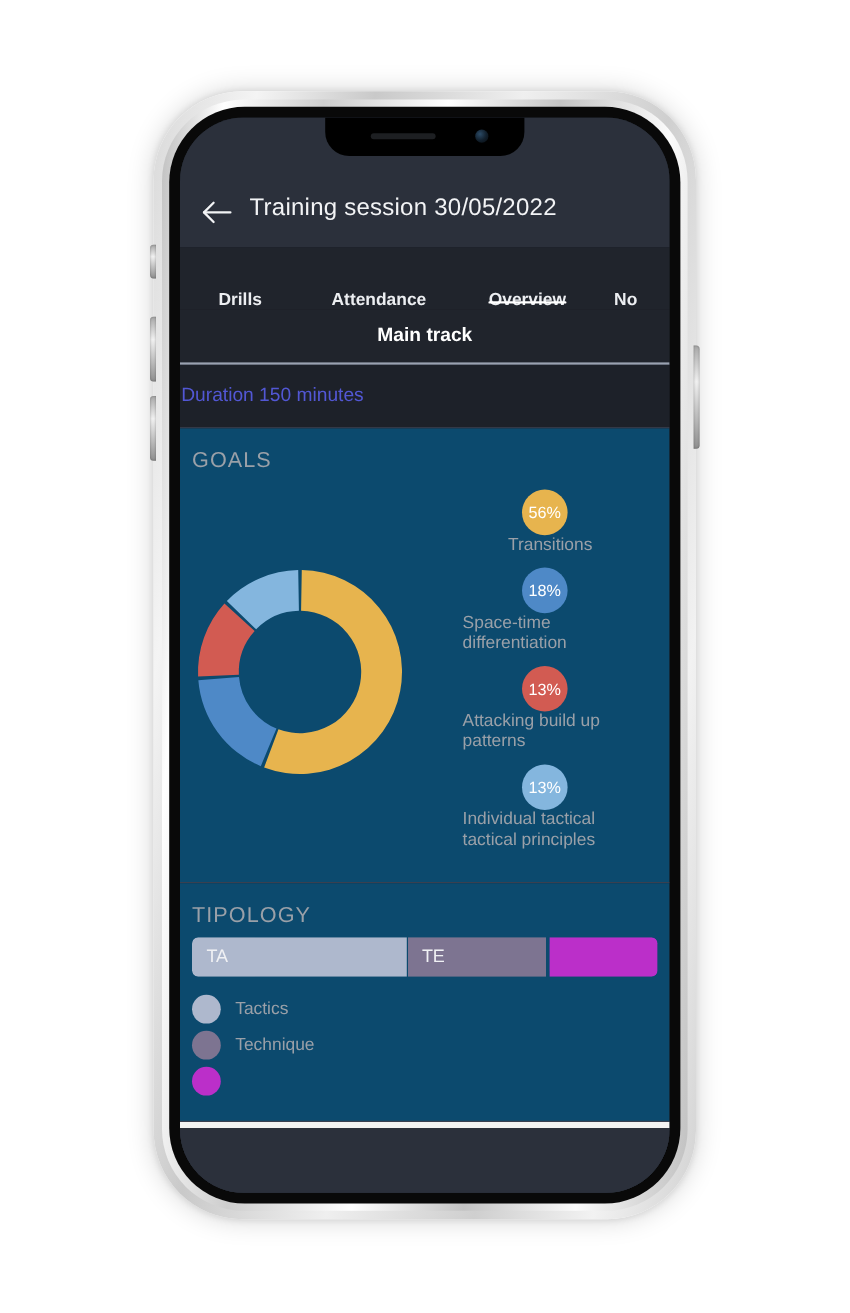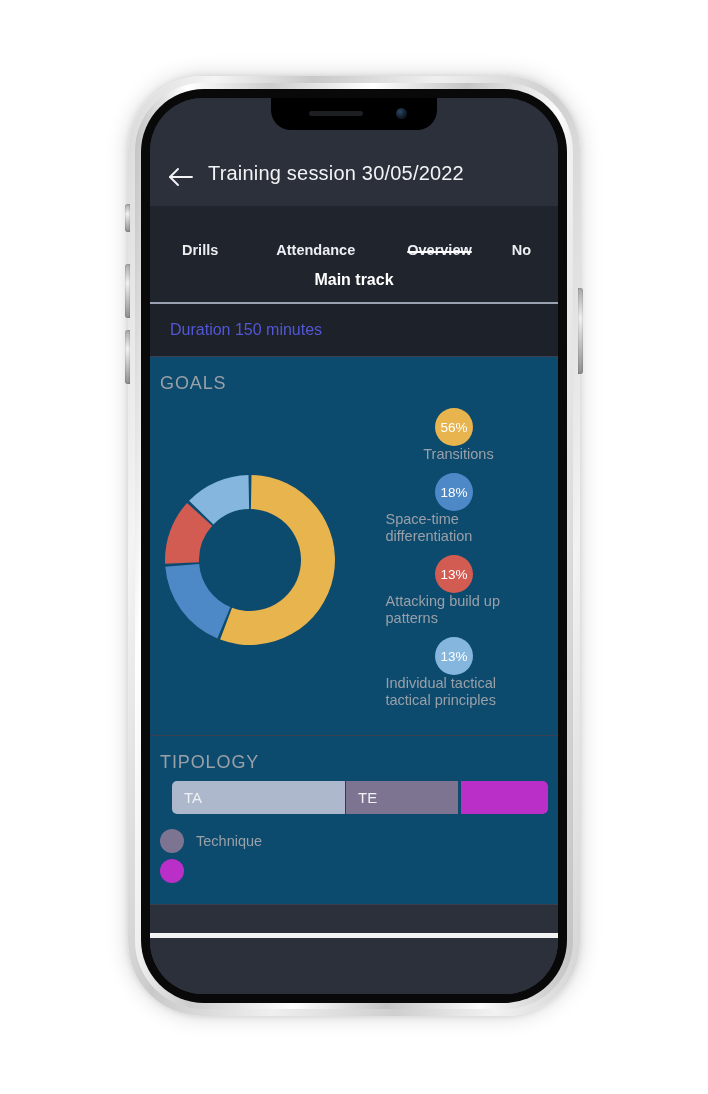--- a/index.html
+++ b/index.html
@@ -58,41 +58,41 @@
   .tab-underline{position:absolute;left:28px;right:28px;bottom:5px;height:2.5px;
       background:#ffffff;border-radius:2px;}
 
   .subtab{height:44px;background:#20242c;flex:0 0 auto;
       display:flex;align-items:center;justify-content:center;
       border-bottom:2px solid #9aa2b1;}
   .subtab-label{font-size:16px;font-weight:bold;color:#ffffff;}
 
   .duration-card{height:52px;flex:0 0 auto;background:#1d2129;
       display:flex;align-items:center;border-bottom:1px solid #3a4050;}
-  .duration-text{margin-left:20px;font-size:16px;color:#5257d4;}
+  .duration-text{margin-left:1px;font-size:16px;color:#5257d4;}
 
   .section{background:#0c4a6e;position:relative;}
   .section-title{font-size:18px;color:#9aa0a8;letter-spacing:.9px;
       padding:16px 0 0 10px;}
   .divider{height:1px;background:#3a4050;}
 
   
   .goals-body{display:flex;padding:6px 0 16px 0;}
   .donut-wrap{width:200px;flex:0 0 auto;display:flex;align-items:center;justify-content:center;}
   .legend{flex:1;padding-top:8px;}
   .legend-row{display:flex;align-items:center;margin-bottom:10px;flex-direction:column;}
   .legend-bubble{width:38px;height:38px;border-radius:50%;flex:0 0 auto;
       display:flex;align-items:center;justify-content:center;
       font-size:13.5px;color:#ffffff;}
   .legend-label{margin-left:9px;font-size:14.5px;color:#9aa0a8;line-height:17px;
       max-width:146px;}
 
   
   .bar{display:flex;height:33px;margin:8px 10px 0 10px;border-radius:5px;overflow:hidden;}
-  .bar-seg{display:flex;align-items:center;height:100%;box-sizing:border-box;margin-left:12px;}
+  .bar-seg{display:flex;align-items:center;height:100%;box-sizing:border-box;}
   .bar-seg-label{font-size:15px;color:#f0f1f4;padding-left:12px;}
   .bar-seg.s1{border-radius:5px 0 0 5px;}
   .bar-seg.s3{border-radius:0 5px 5px 0;}
   .tip-legend{padding:12px 0 18px 10px;}
   .tip-row{display:flex;align-items:center;height:30px;}
   .tip-dot{width:24px;height:24px;border-radius:50%;flex:0 0 auto;}
   .tip-label{margin-left:12px;font-size:14.5px;color:#9aa0a8;}
 
   .filler{flex:1;background:#2b303b;}
   .home-bar-zone{flex:0 0 auto;background:#2b303b;}
@@ -194,20 +194,24 @@
             <div class="bar-seg s1" style="background: rgb(174, 184, 205); width: 46.5%;">
               <span class="bar-seg-label">TA</span>
             </div>
             <div class="bar-seg s2" style="background: rgb(125, 116, 145); width: 30%; margin-left: 1px;">
               <span class="bar-seg-label">TE</span>
             </div>
             <div class="bar-seg s3" style="background: rgb(187, 47, 201); width: 23.5%; margin-left: 3px;"></div>
           </div>
         <div class="tip-legend" id="tipology-legend">
             <div class="tip-row">
+              <div class="tip-dot" style="background: rgb(174, 184, 205);"></div>
+              <div class="tip-label">Tactics</div>
+            </div>
+            <div class="tip-row">
               <div class="tip-dot" style="background: rgb(125, 116, 145);"></div>
               <div class="tip-label">Technique</div>
             </div>
             <div class="tip-row">
               <div class="tip-dot" style="background: rgb(187, 47, 201);"></div>
               <div class="tip-label"></div>
             </div>
           </div>
         <div class="divider"></div>
       </div>

